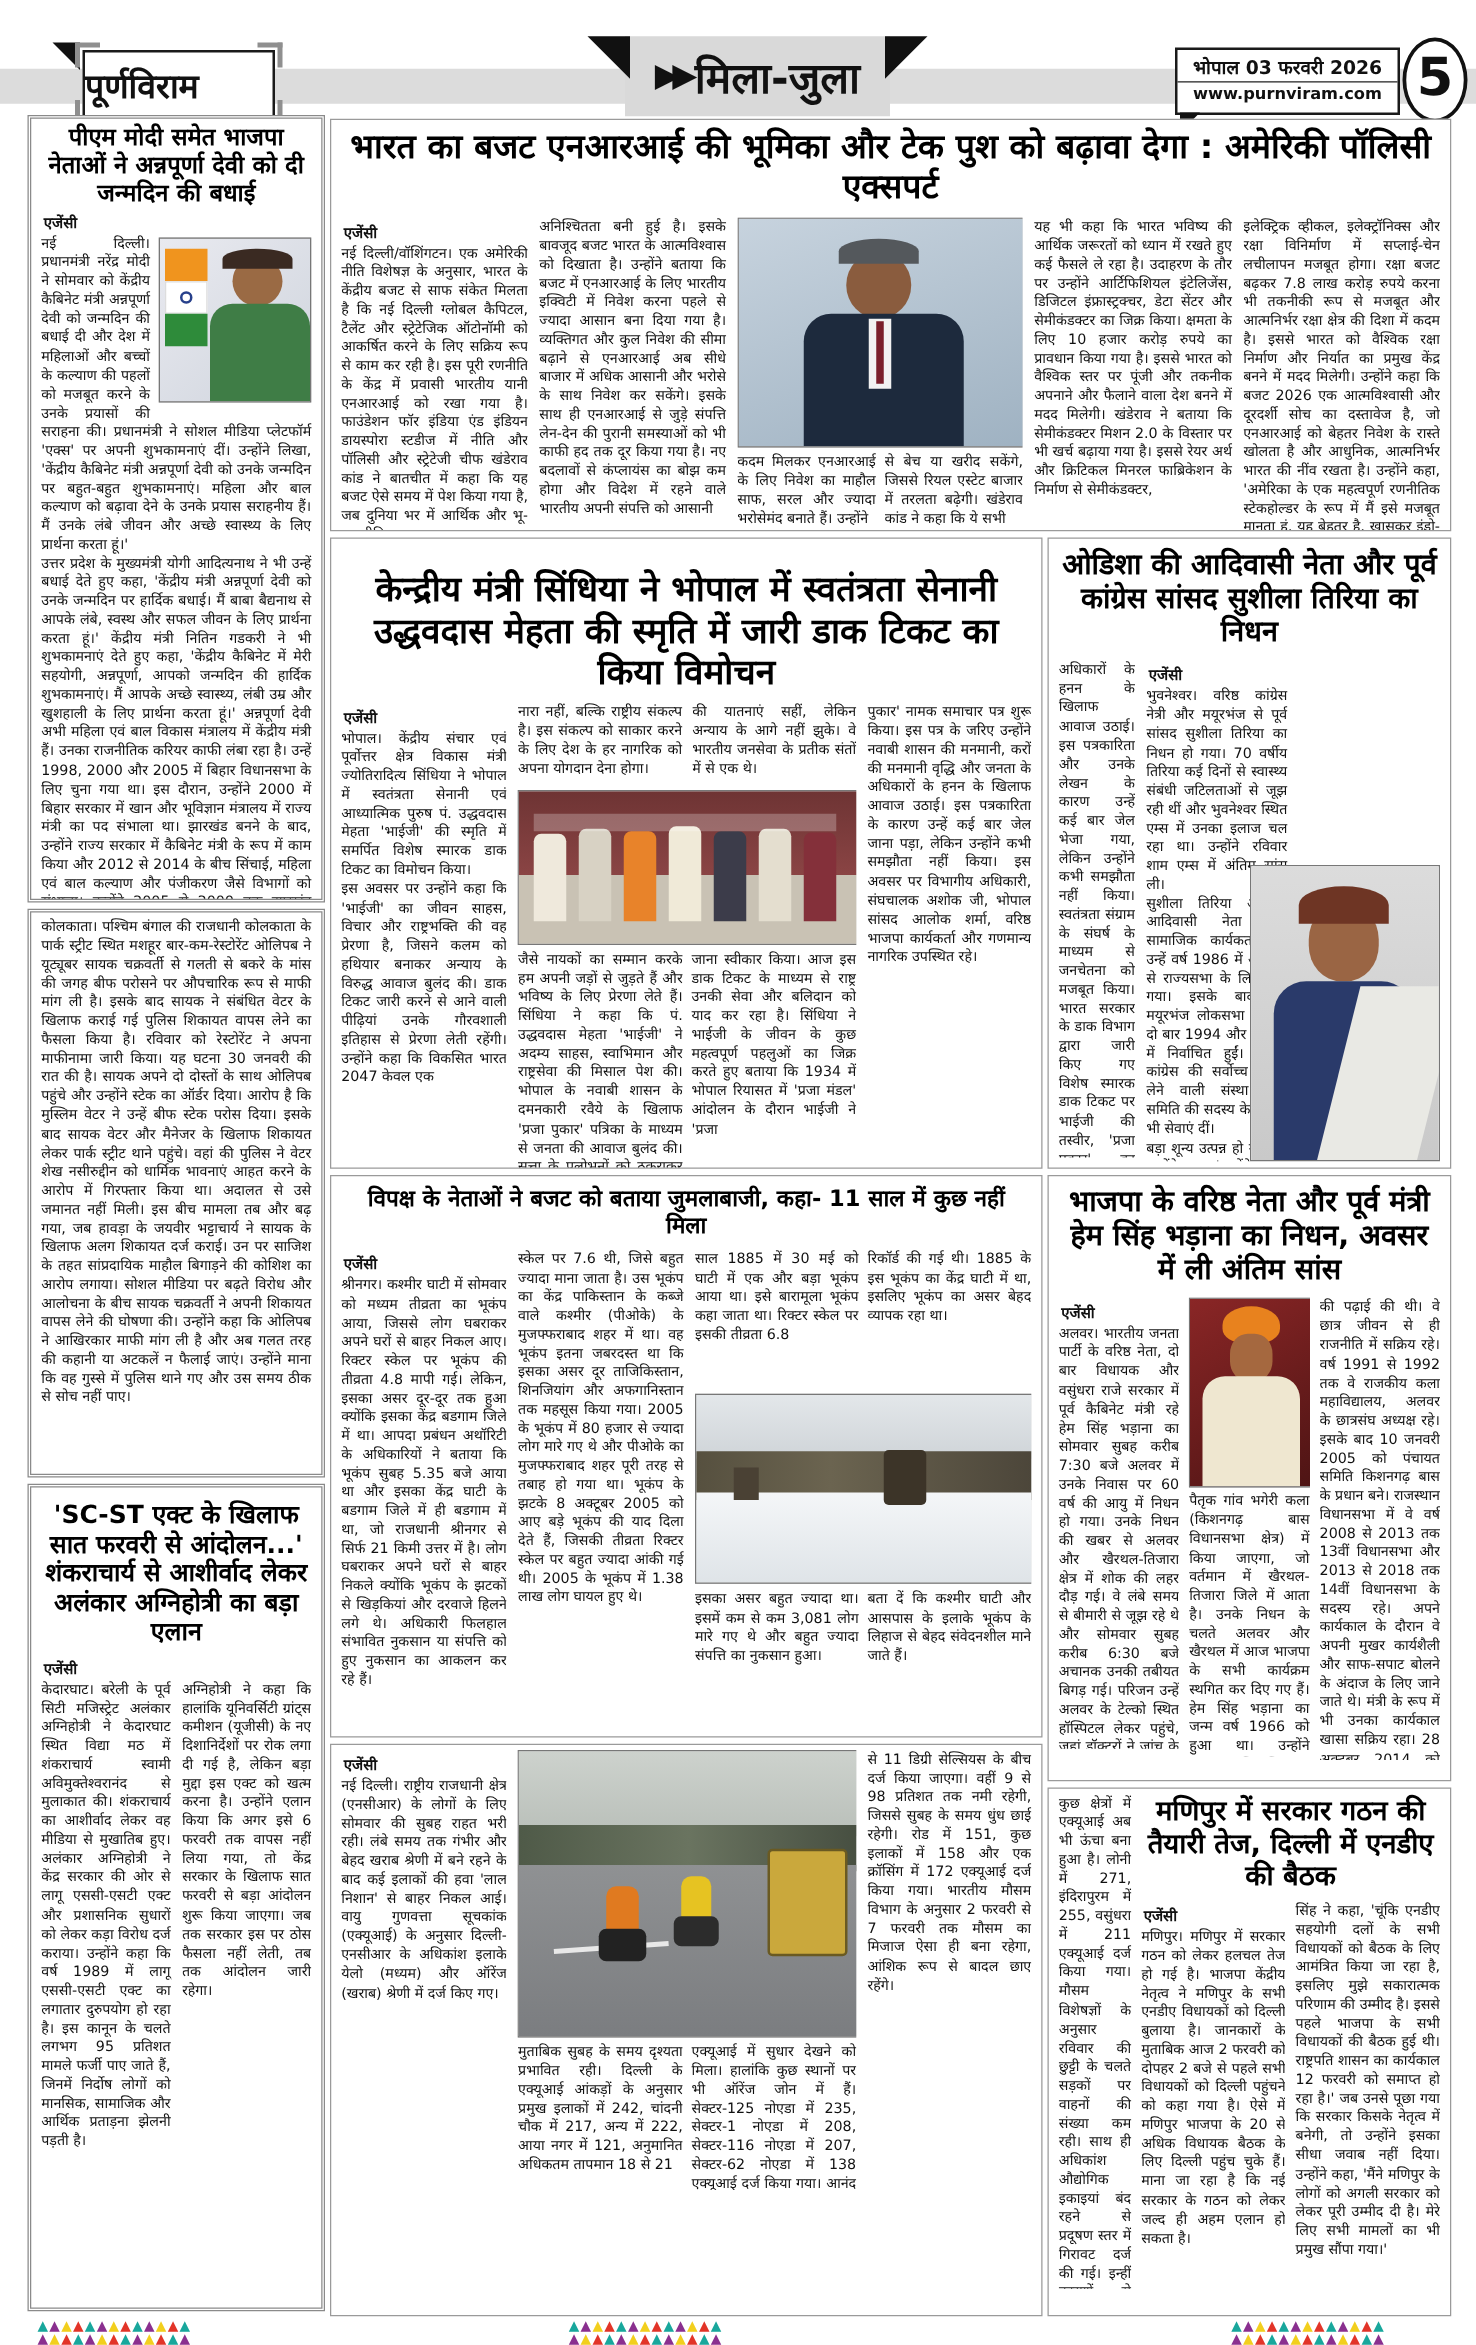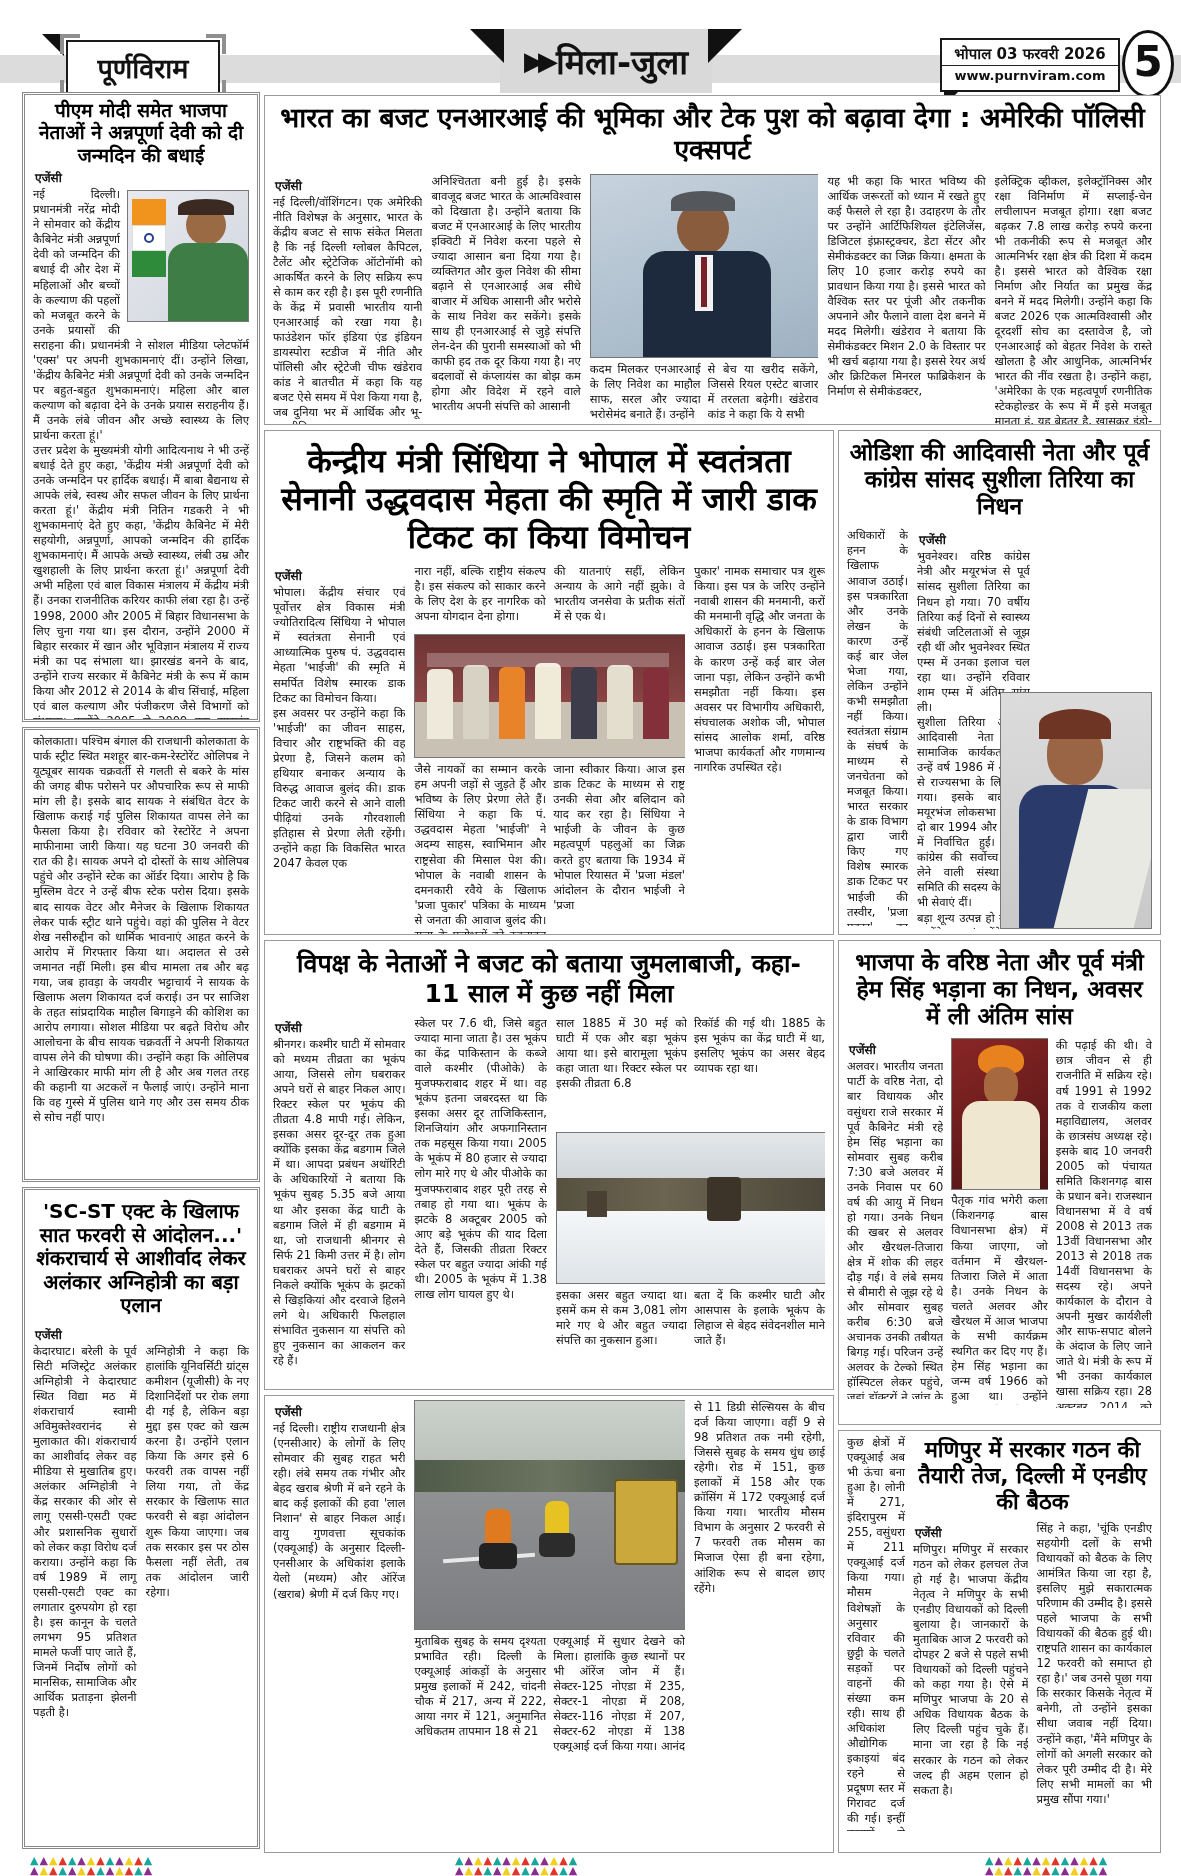--- a/index.html
+++ b/index.html
@@ -1,21 +1,21 @@
 <!DOCTYPE html>
 <html><head>
 <meta charset="utf-8">
 <style>
   html,body{margin:0;padding:0;background:#f2f2f2;}
   .page{position:relative;width:1181px;height:1876px;background:#fff;margin:0 auto;
         font-family:"DejaVu Sans","Liberation Sans",sans-serif;color:#111;overflow:hidden;}
   
   .hdr-strip{position:absolute;left:0;top:55px;width:1181px;height:28px;background:#dcdcdc;}
   .masthead{position:absolute;left:66px;top:40px;width:150px;height:50px;background:#fff;
-            border:2px solid #1a1a1a;display:flex;align-items:center;justify-content:center;}
+            border:2px solid #1a1a1a;display:flex;align-items:center;justify-content:flex-start;}
   .masthead:before{content:"";position:absolute;left:-26px;top:-8px;width:0;height:0;
             border-top:22px solid #111;border-left:22px solid transparent;}
   .corner{position:absolute;width:16px;height:16px;border:4px solid #8f8f8f;}
   .c-tl{left:-8px;top:-8px;border-right:none;border-bottom:none;}
   .c-tr{right:-8px;top:-8px;border-left:none;border-bottom:none;}
   .c-bl{left:-8px;bottom:-8px;border-right:none;border-top:none;}
   .c-br{right:-8px;bottom:-8px;border-left:none;border-top:none;}
   .masthead-title{font-size:27px;font-weight:700;letter-spacing:0;}
   .banner{position:absolute;left:500px;top:29px;width:212px;height:64px;background:#d9d9d9;
           display:flex;align-items:center;justify-content:center;}
@@ -127,21 +127,21 @@
           <div class="col bt" style="height:82px;">कदम मिलकर एनआरआई के लिए निवेश का माहौल साफ, सरल और ज्यादा भरोसेमंद बनाते हैं। उन्होंने</div>
           <div class="col bt" style="height:82px;">से बेच या खरीद सकेंगे, जिससे रियल एस्टेट बाजार में तरलता बढ़ेगी। खंडेराव कांड ने कहा कि ये सभी</div>
         </div>
       </div>
       <div class="col bt" style="flex:0 0 18%;height:272px;">यह भी कहा कि भारत भविष्य की आर्थिक जरूरतों को ध्यान में रखते हुए कई फैसले ले रहा है। उदाहरण के तौर पर उन्होंने आर्टिफिशियल इंटेलिजेंस, डिजिटल इंफ्रास्ट्रक्चर, डेटा सेंटर और सेमीकंडक्टर का जिक्र किया। क्षमता के लिए 10 हजार करोड़ रुपये का प्रावधान किया गया है। इससे भारत को वैश्विक स्तर पर पूंजी और तकनीक अपनाने और फैलाने वाला देश बनने में मदद मिलेगी। खंडेराव ने बताया कि सेमीकंडक्टर मिशन 2.0 के विस्तार पर भी खर्च बढ़ाया गया है। इससे रेयर अर्थ और क्रिटिकल मिनरल फाब्रिकेशन के निर्माण से सेमीकंडक्टर,</div>
       <div class="col bt" style="height:272px;">इलेक्ट्रिक व्हीकल, इलेक्ट्रॉनिक्स और रक्षा विनिर्माण में सप्लाई-चेन लचीलापन मजबूत होगा। रक्षा बजट बढ़कर 7.8 लाख करोड़ रुपये करना भी तकनीकी रूप से मजबूत और आत्मनिर्भर रक्षा क्षेत्र की दिशा में कदम है। इससे भारत को वैश्विक रक्षा निर्माण और निर्यात का प्रमुख केंद्र बनने में मदद मिलेगी। उन्होंने कहा कि बजट 2026 एक आत्मविश्वासी और दूरदर्शी सोच का दस्तावेज है, जो एनआरआई को बेहतर निवेश के रास्ते खोलता है और आधुनिक, आत्मनिर्भर भारत की नींव रखता है। उन्होंने कहा, 'अमेरिका के एक महत्वपूर्ण रणनीतिक स्टेकहोल्डर के रूप में मैं इसे मजबूत मानता हूं, यह बेहतर है, खासकर इंडो-पैसिफिक में चीन का मुकाबला करने के लिए।'</div>
     </div>
   </div>
 
   <div class="art" style="left:264px;top:430px;width:570px;height:505px;">
-    <div class="hl" style="font-size:32px;margin:8px 6px 8px;">केन्द्रीय मंत्री सिंधिया ने भोपाल में स्वतंत्रता सेनानी उद्धवदास मेहता की स्मृति में जारी डाक टिकट का किया विमोचन</div>
+    <div class="hl" style="font-size:28px;margin:20px 6px 8px;">केन्द्रीय मंत्री सिंधिया ने भोपाल में स्वतंत्रता सेनानी उद्धवदास मेहता की स्मृति में जारी डाक टिकट का किया विमोचन</div>
     <div class="cols">
       <div class="col" style="flex:0 0 24%;">
         <div class="byline">एजेंसी</div>
         <div class="bt" style="height:396px;">भोपाल। केंद्रीय संचार एवं पूर्वोत्तर क्षेत्र विकास मंत्री ज्योतिरादित्य सिंधिया ने भोपाल में स्वतंत्रता सेनानी एवं आध्यात्मिक पुरुष पं. उद्धवदास मेहता 'भाईजी' की स्मृति में समर्पित विशेष स्मारक डाक टिकट का विमोचन किया।
 इस अवसर पर उन्होंने कहा कि 'भाईजी' का जीवन साहस, विचार और राष्ट्रभक्ति की वह प्रेरणा है, जिसने कलम को हथियार बनाकर अन्याय के विरुद्ध आवाज बुलंद की। डाक टिकट जारी करने से आने वाली पीढ़ियां उनके गौरवशाली इतिहास से प्रेरणा लेती रहेंगी। उन्होंने कहा कि विकसित भारत 2047 केवल एक</div>
       </div>
       <div class="col" style="flex:0 0 49%;">
         <div class="cols" style="gap:8px;">
           <div class="col bt" style="height:66px;">नारा नहीं, बल्कि राष्ट्रीय संकल्प है। इस संकल्प को साकार करने के लिए देश के हर नागरिक को अपना योगदान देना होगा।</div>
           <div class="col bt" style="height:66px;">की यातनाएं सहीं, लेकिन अन्याय के आगे नहीं झुके। वे भारतीय जनसेवा के प्रतीक संतों में से एक थे।</div>
@@ -182,21 +182,21 @@
         <div class="shape" style="left:0;top:0;width:100%;height:100%;background:linear-gradient(#dcdcdc,#c9c9c9);"></div>
         <div class="shape" style="left:46px;top:30px;width:56px;height:62px;border-radius:46%;background:#9a6544;"></div>
         <div class="shape" style="left:38px;top:16px;width:72px;height:30px;border-radius:50% 50% 0 0;background:#6e3524;"></div>
         <div class="shape" style="left:18px;top:92px;width:112px;height:143px;border-radius:26px 26px 0 0;background:#2a3a6a;"></div>
         <div class="shape" style="left:70px;top:96px;width:80px;height:139px;background:#e9e9e4;transform:skewX(-14deg);"></div>
       </div>
     </div>
   </div>
 
   <div class="art" style="left:264px;top:940px;width:570px;height:450px;">
-    <div class="hl" style="font-size:25px;margin:4px 10px 8px;">विपक्ष के नेताओं ने बजट को बताया जुमलाबाजी, कहा- 11 साल में कुछ नहीं मिला</div>
+    <div class="hl" style="font-size:18px;margin:4px 10px 8px;">विपक्ष के नेताओं ने बजट को बताया जुमलाबाजी, कहा- 11 साल में कुछ नहीं मिला</div>
     <div class="cols">
       <div class="col" style="flex:0 0 24%;">
         <div class="byline">एजेंसी</div>
         <div class="bt" style="height:338px;">श्रीनगर। कश्मीर घाटी में सोमवार को मध्यम तीव्रता का भूकंप आया, जिससे लोग घबराकर अपने घरों से बाहर निकल आए। रिक्टर स्केल पर भूकंप की तीव्रता 4.8 मापी गई। लेकिन, इसका असर दूर-दूर तक हुआ क्योंकि इसका केंद्र बडगाम जिले में था। आपदा प्रबंधन अथॉरिटी के अधिकारियों ने बताया कि भूकंप सुबह 5.35 बजे आया था और इसका केंद्र घाटी के बडगाम जिले में ही बडगाम में था, जो राजधानी श्रीनगर से सिर्फ 21 किमी उत्तर में है। लोग घबराकर अपने घरों से बाहर निकले क्योंकि भूकंप के झटकों से खिड़कियां और दरवाजे हिलने लगे थे। अधिकारी फिलहाल संभावित नुकसान या संपत्ति को हुए नुकसान का आकलन कर रहे हैं।</div>
       </div>
       <div class="col bt" style="flex:0 0 24%;height:360px;">स्केल पर 7.6 थी, जिसे बहुत ज्यादा माना जाता है। उस भूकंप का केंद्र पाकिस्तान के कब्जे वाले कश्मीर (पीओके) के मुजफ्फराबाद शहर में था। वह भूकंप इतना जबरदस्त था कि इसका असर दूर ताजिकिस्तान, शिनजियांग और अफगानिस्तान तक महसूस किया गया। 2005 के भूकंप में 80 हजार से ज्यादा लोग मारे गए थे और पीओके का मुजफ्फराबाद शहर पूरी तरह से तबाह हो गया था। भूकंप के झटके 8 अक्टूबर 2005 को आए बड़े भूकंप की याद दिला देते हैं, जिसकी तीव्रता रिक्टर स्केल पर बहुत ज्यादा आंकी गई थी। 2005 के भूकंप में 1.38 लाख लोग घायल हुए थे।</div>
       <div class="col">
         <div class="cols" style="gap:7px;">
           <div class="col bt" style="height:112px;">साल 1885 में 30 मई को घाटी में एक और बड़ा भूकंप आया था। इसे बारामूला भूकंप कहा जाता था। रिक्टर स्केल पर इसकी तीव्रता 6.8</div>
           <div class="col bt" style="height:112px;">रिकॉर्ड की गई थी। 1885 के इस भूकंप का केंद्र घाटी में था, इसलिए भूकंप का असर बेहद व्यापक रहा था।</div>

